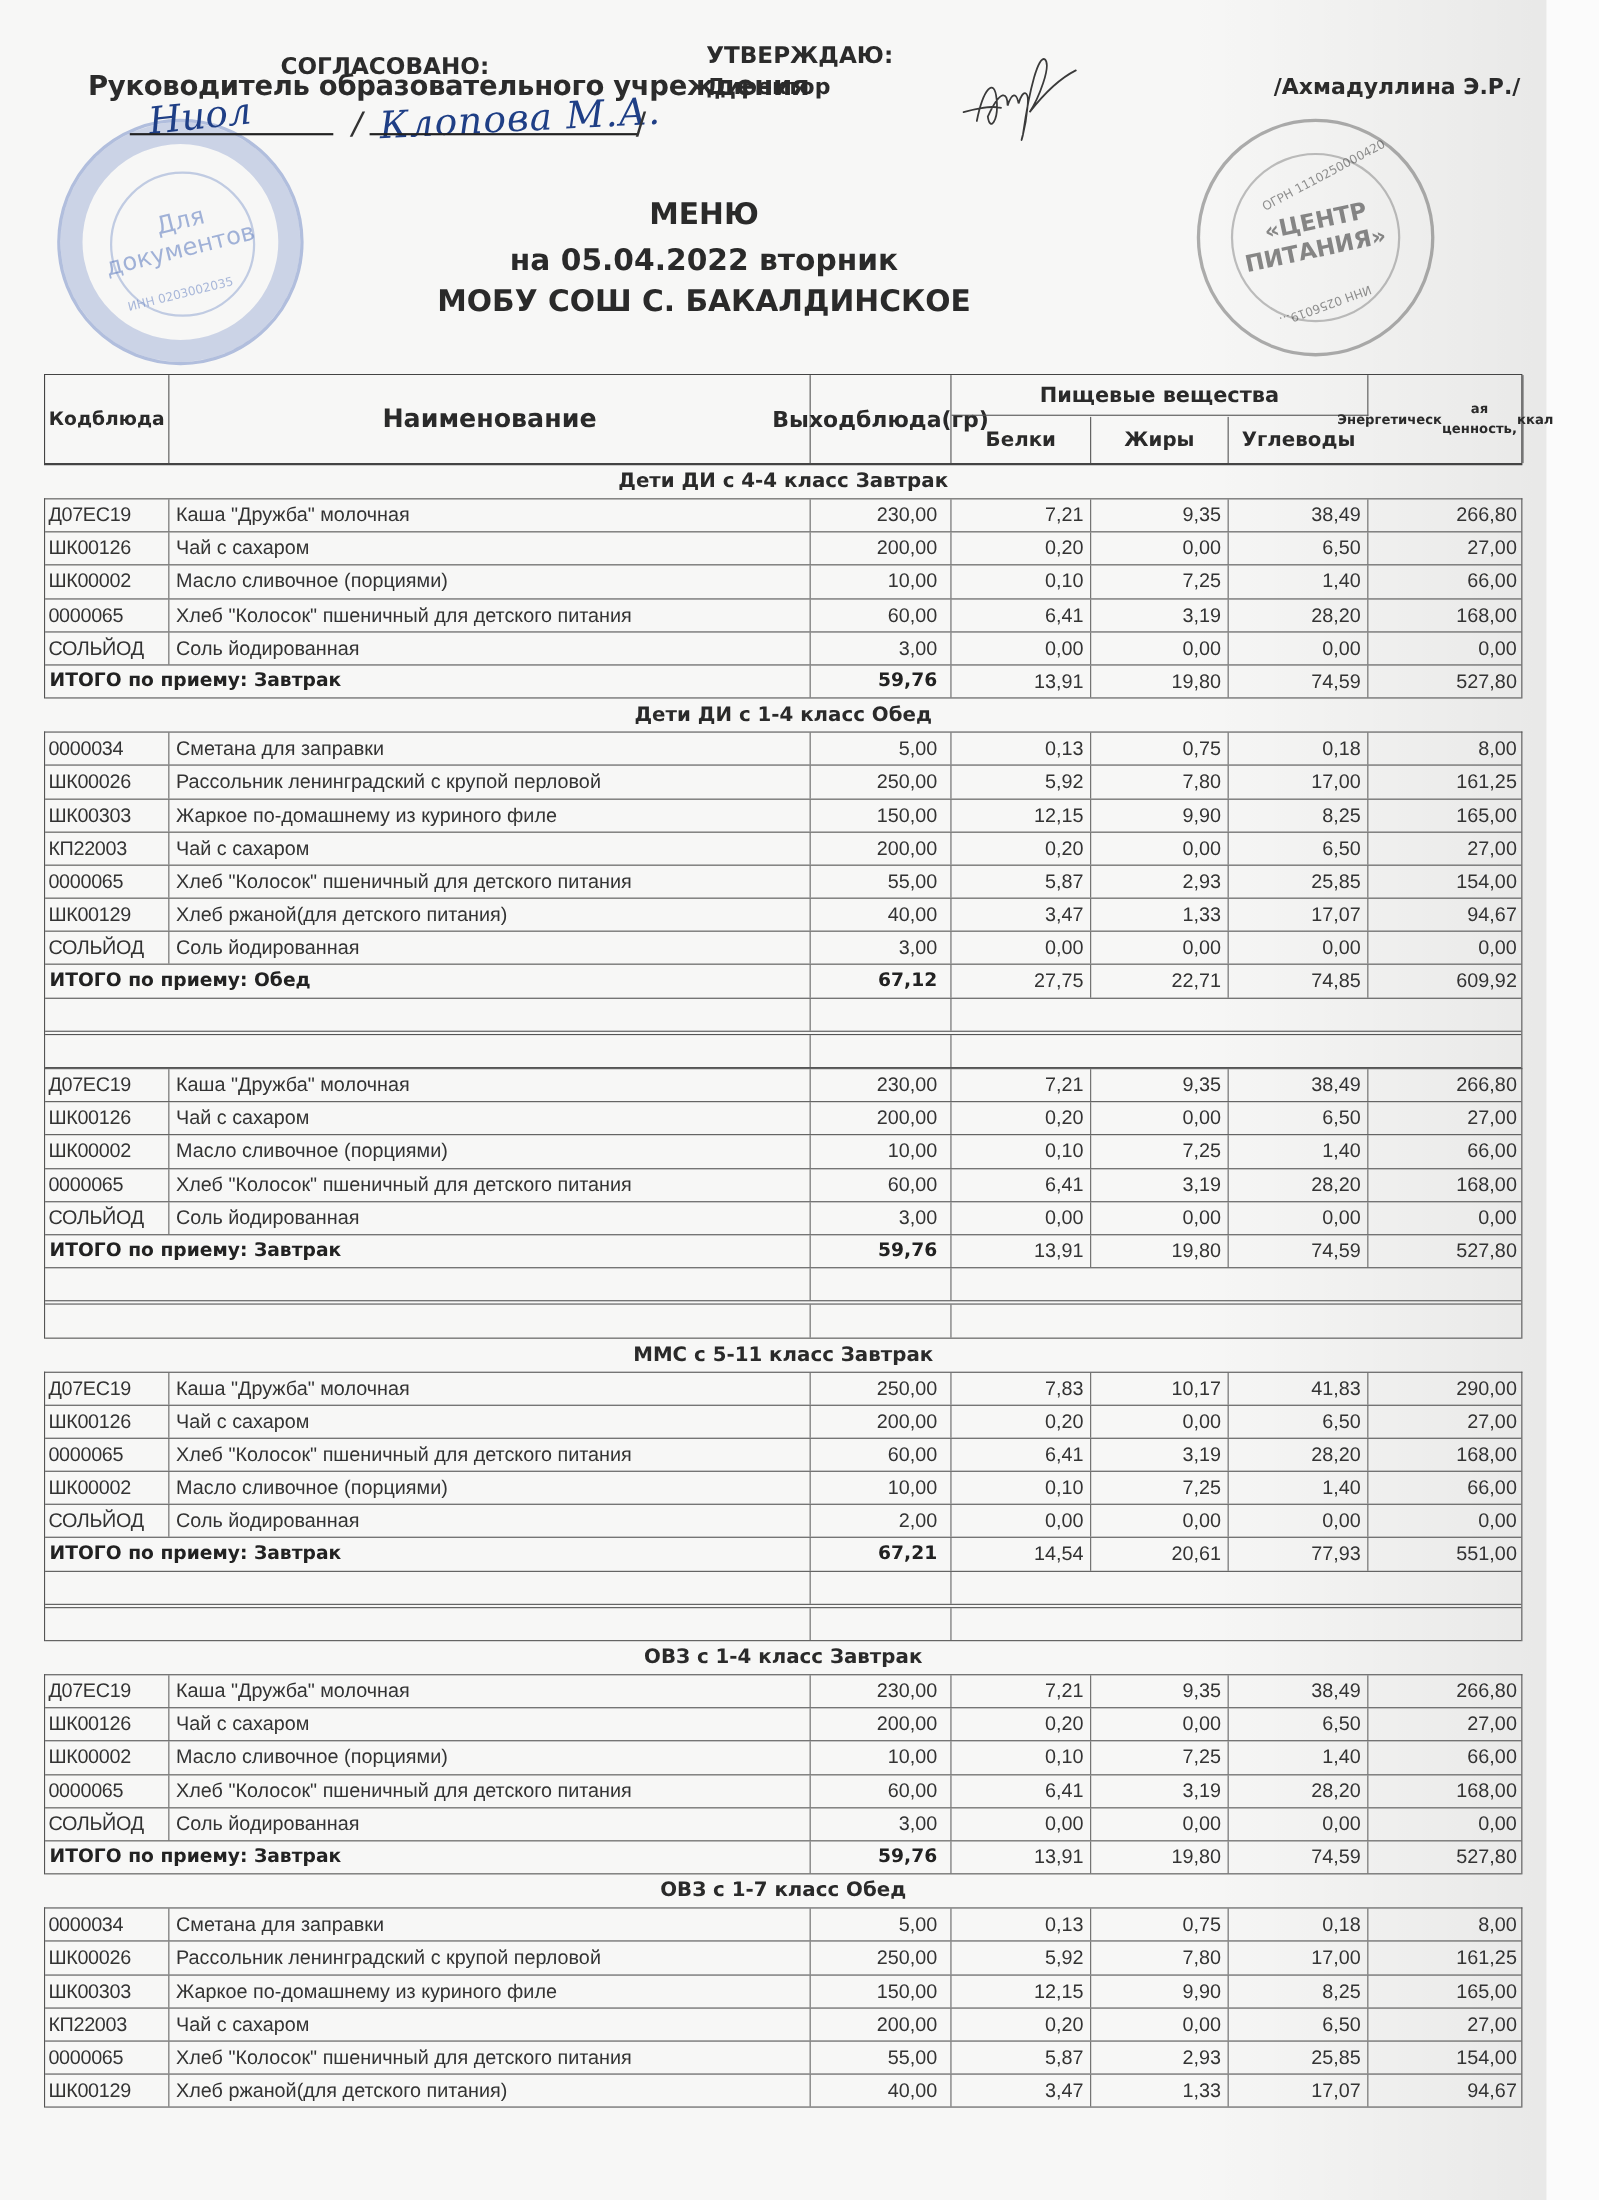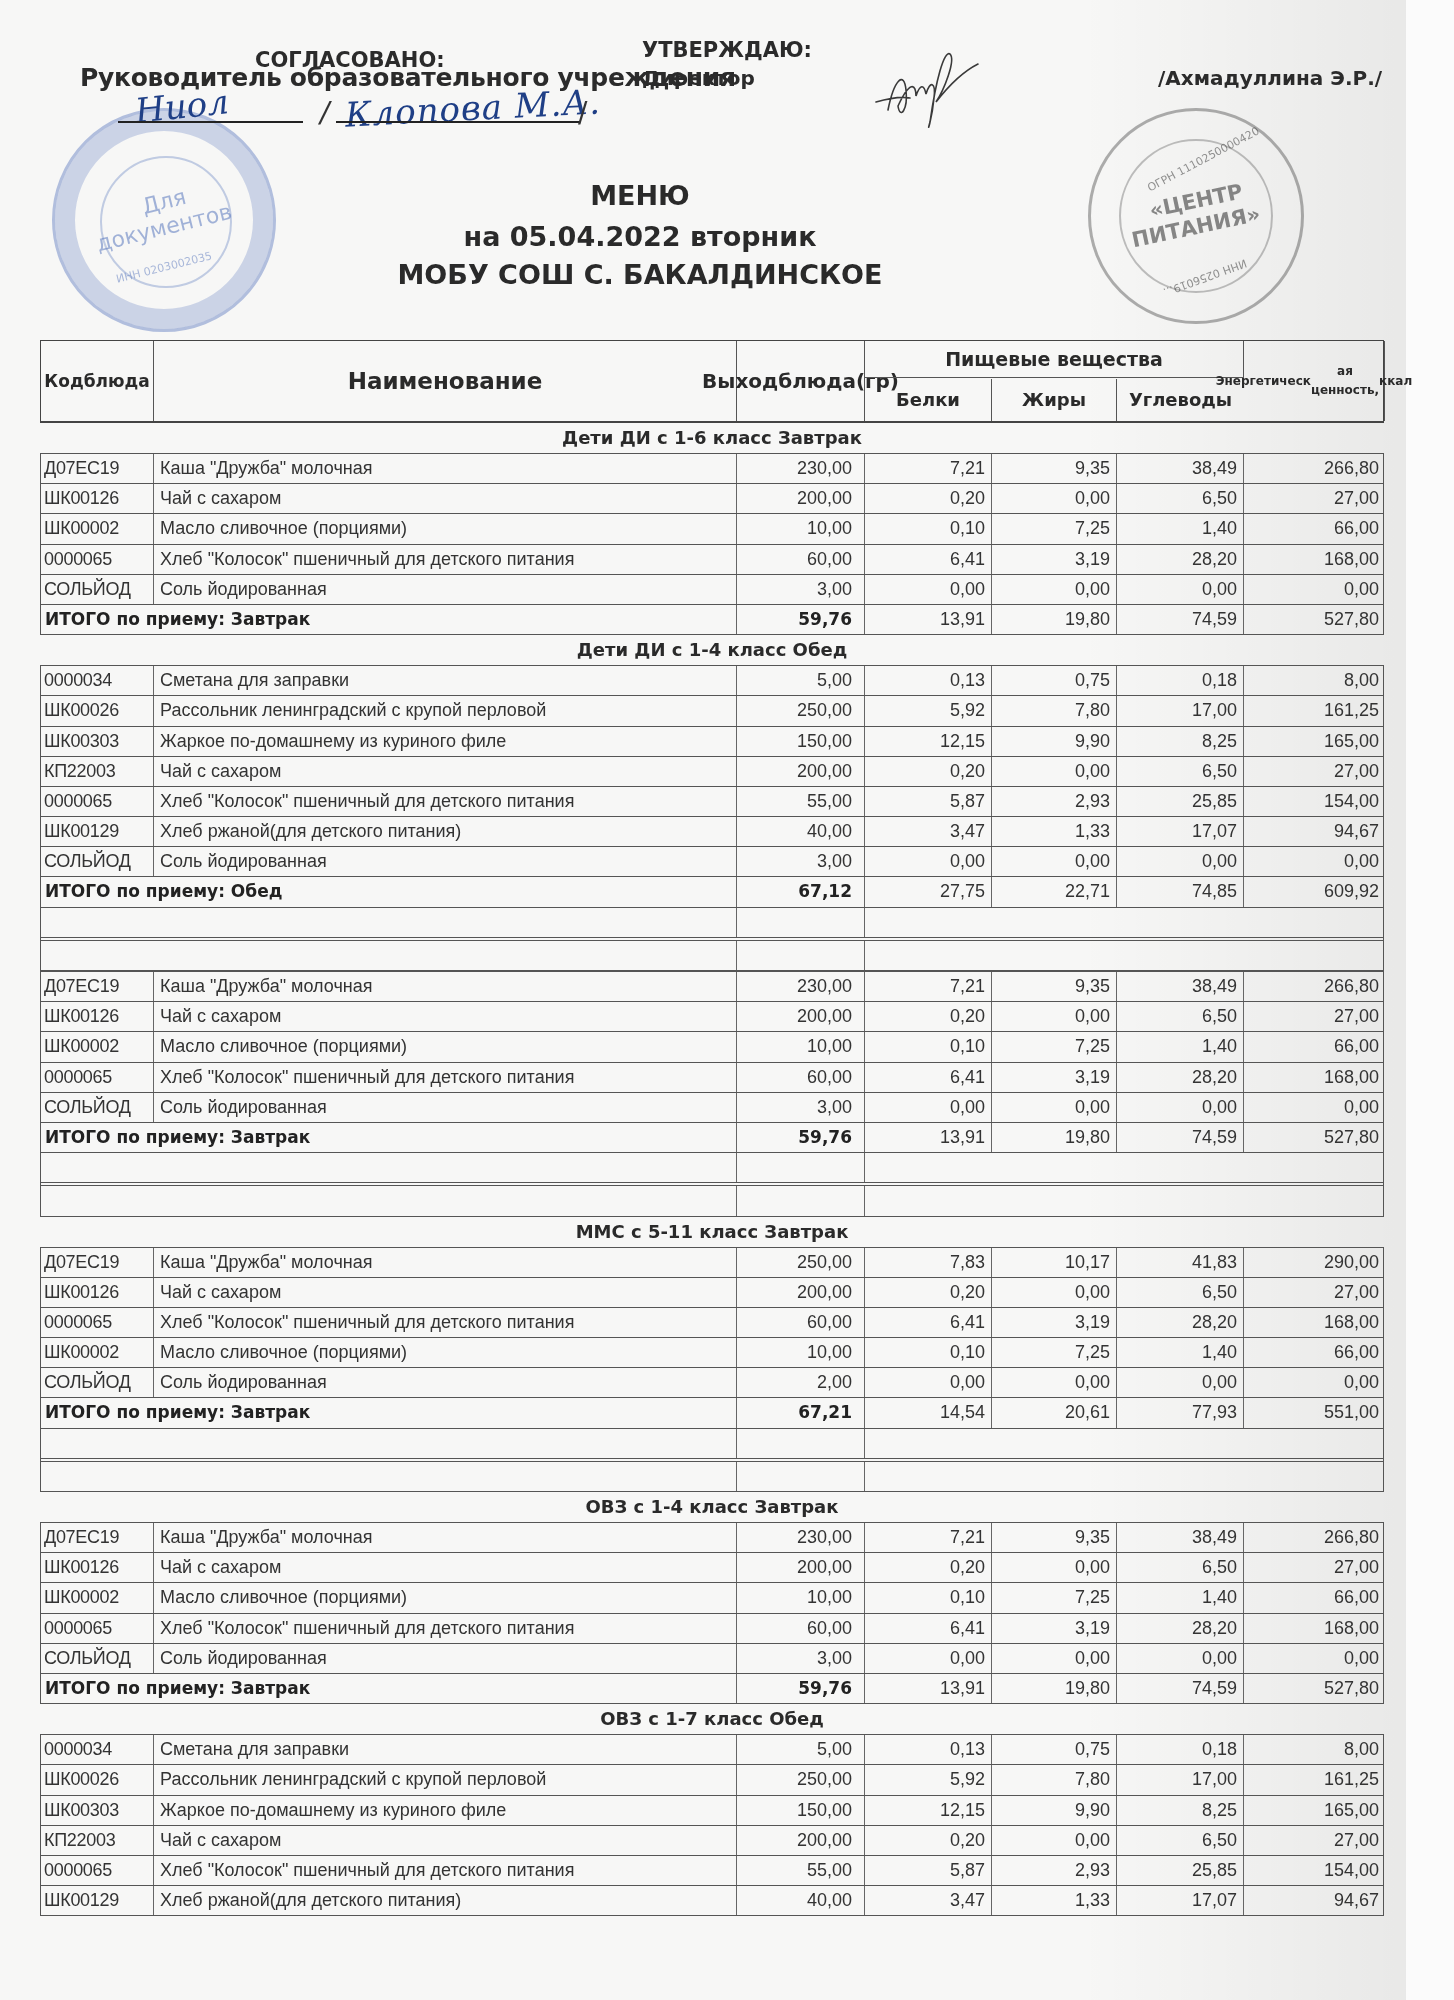--- a/index.html
+++ b/index.html
@@ -191,21 +191,21 @@
         <br>
       <span>ая ценность,</span>
         <br>
       <span>ккал</span>
     </div>
     <div class="hcell h-sub" style="grid-column:4;grid-row:2">Белки</div>
     <div class="hcell h-sub" style="grid-column:5;grid-row:2">Жиры</div>
     <div class="hcell h-sub" style="grid-column:6;grid-row:2">Углеводы</div>
   </div>
   <div id="sections">
-      <div class="section-title">Дети ДИ с 1-6 класс Завтрак</div>
+      <div class="section-title">Дети ДИ с 4-4 класс Завтрак</div>
       <div class="rows">
         <div class="grid row">
           <div class="cell c-code">Д07ЕС19</div>
           <div class="cell c-name">Каша "Дружба" молочная</div>
           <div class="cell c-yield">230,00</div>
           <div class="cell c-num">7,21</div>
           <div class="cell c-num">9,35</div>
           <div class="cell c-num">38,49</div>
           <div class="cell c-num">266,80</div>
         </div>

